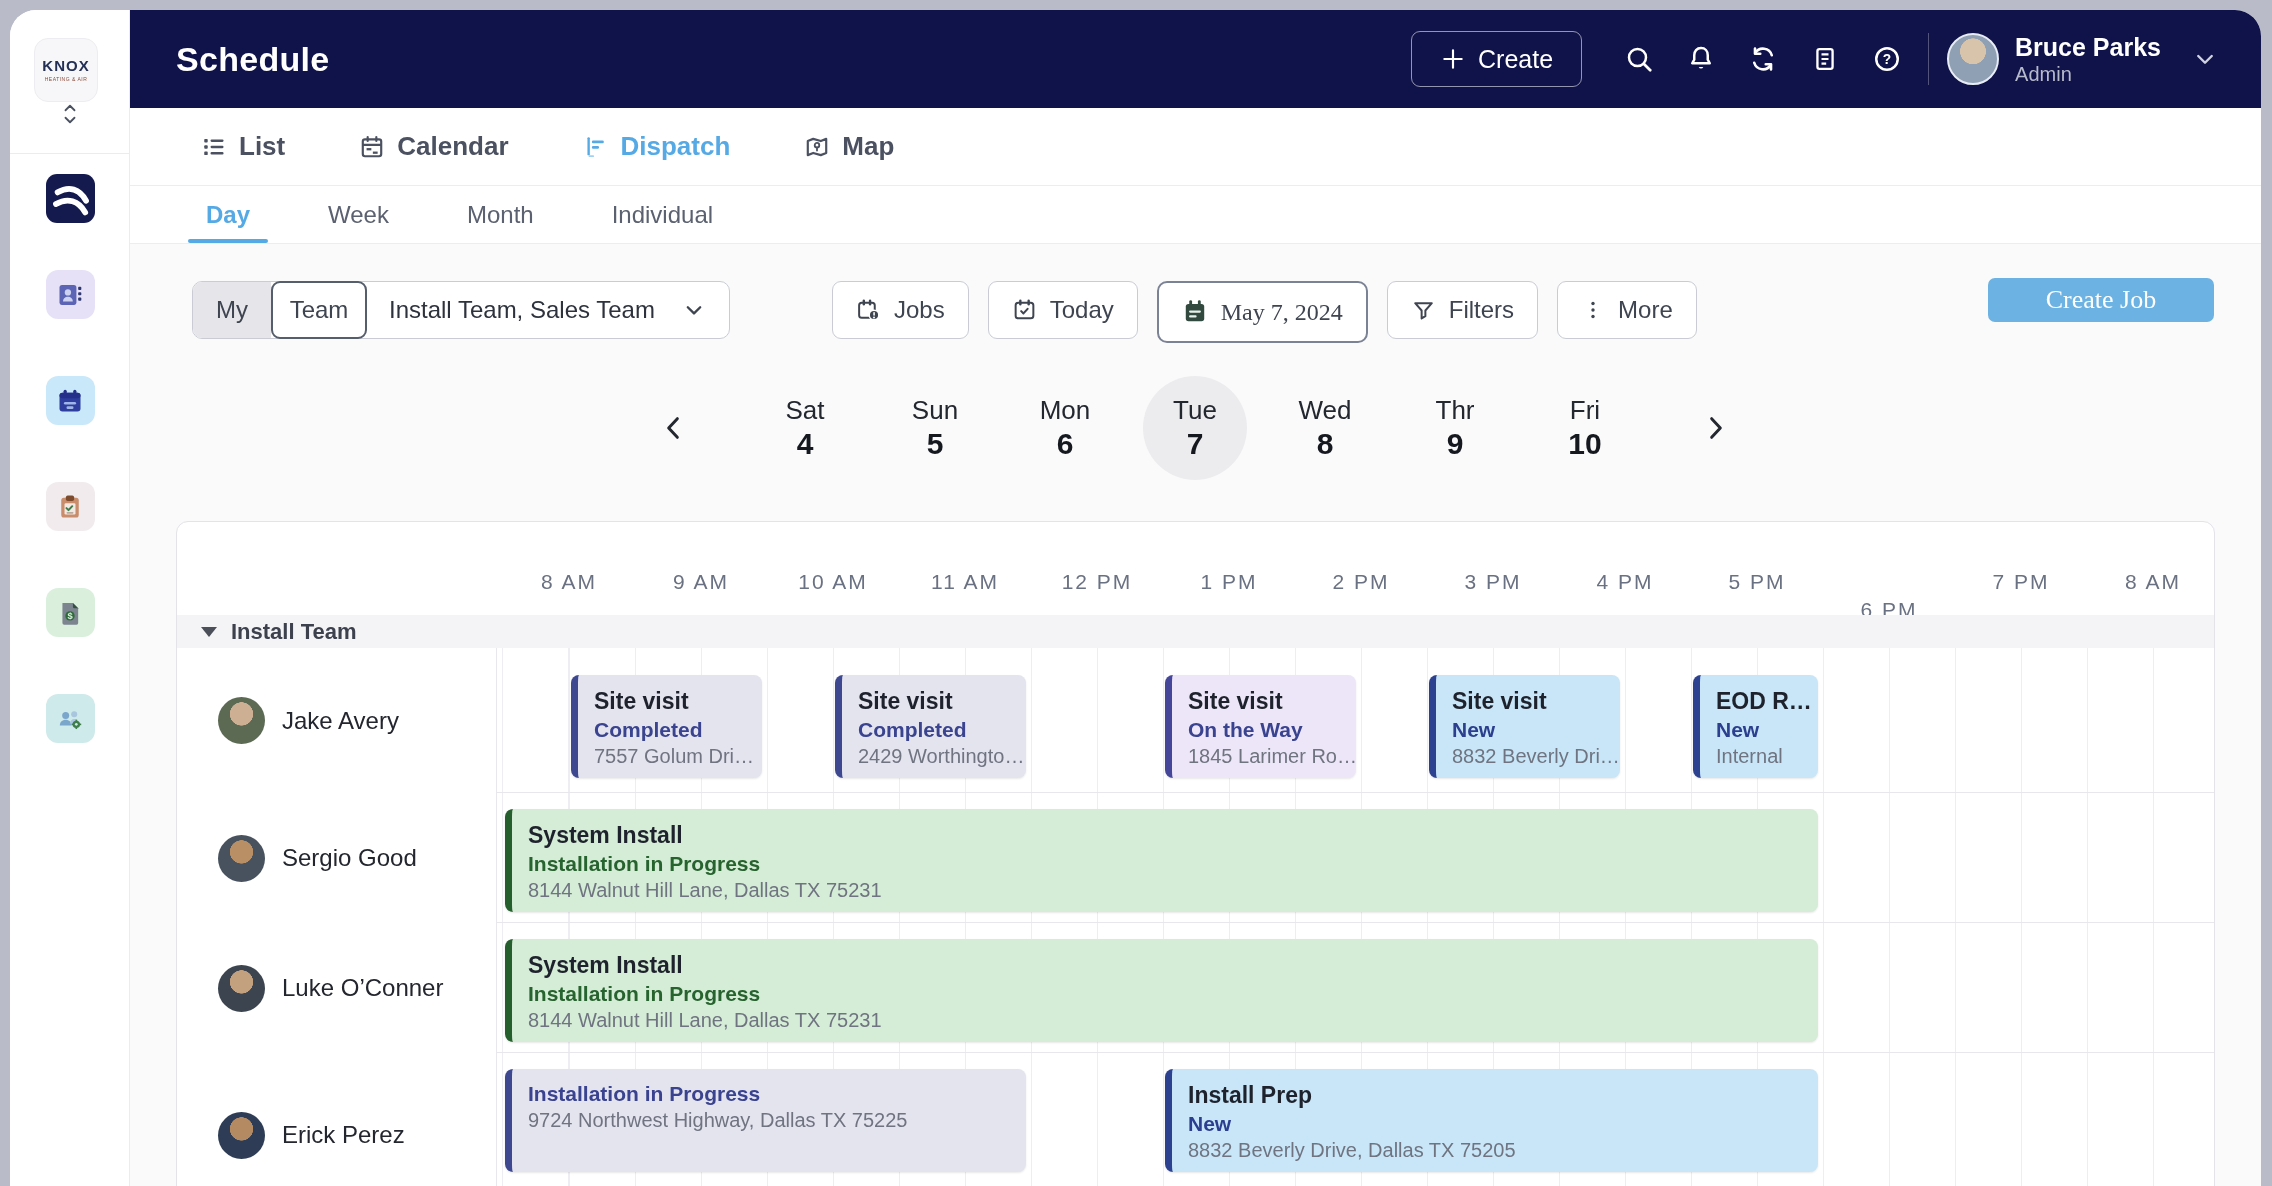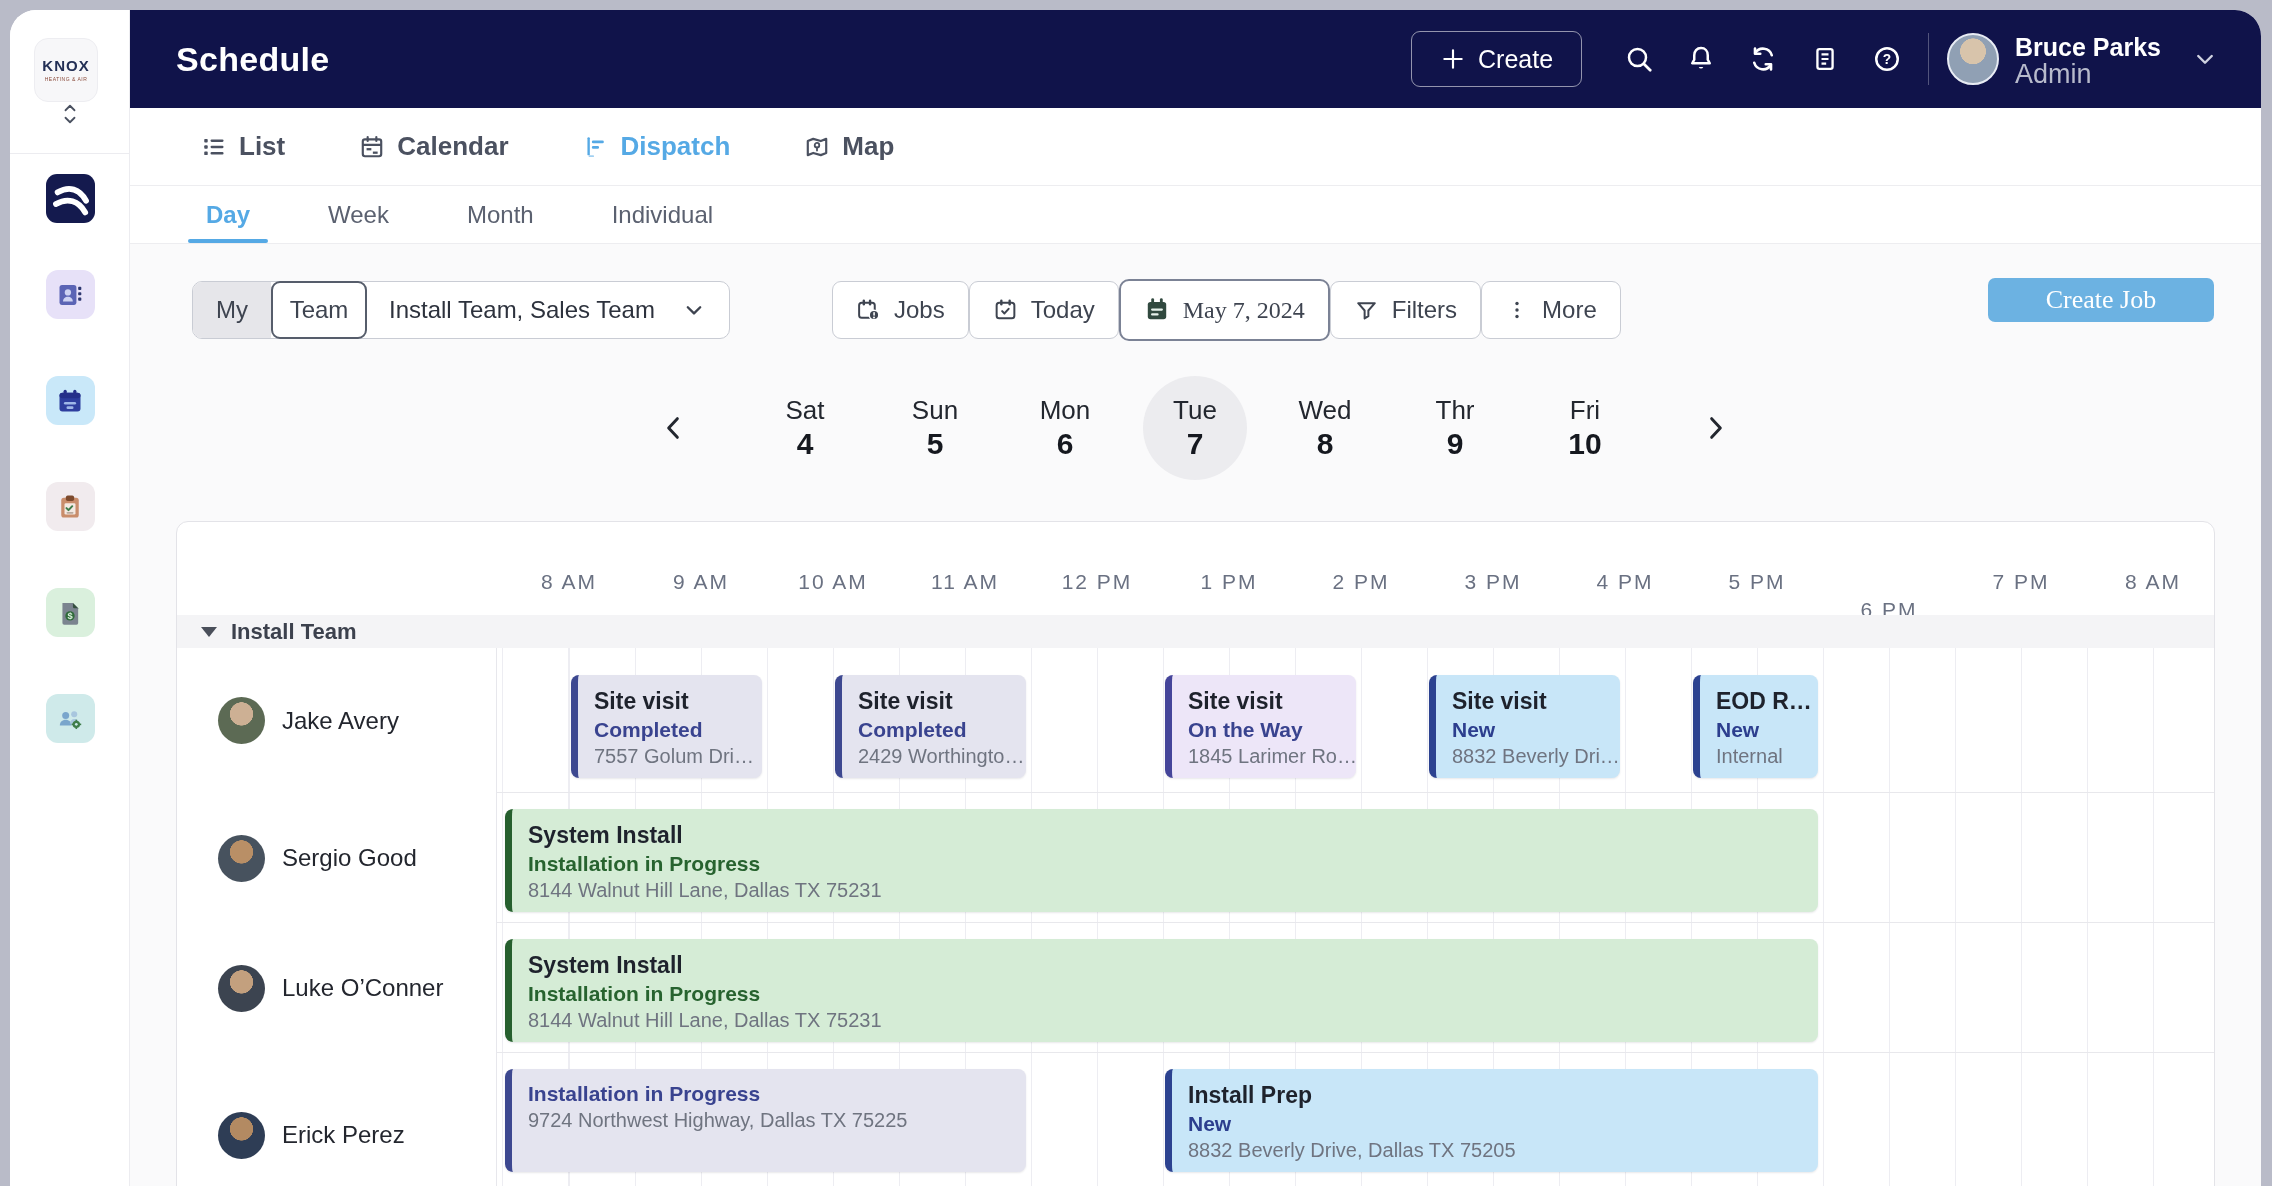--- a/index.html
+++ b/index.html
@@ -26,39 +26,39 @@
   .main{flex:1;display:flex;flex-direction:column;min-width:0;background:#fafafb;}
   .topbar{height:98px;background:#10134a;flex:0 0 auto;display:flex;align-items:center;padding:0 44px 0 46px;color:#fff;}
   .topbar h1{font-size:34px;font-weight:bold;margin:0;letter-spacing:.3px;}
   .topbar-right{margin-left:auto;display:flex;align-items:center;color:#fff;}
   .create-btn{height:56px;padding:0 28px;border:1.5px solid rgba(255,255,255,.55);background:transparent;border-radius:9px;color:#fff;font-size:25px;font-family:"Liberation Sans",sans-serif;display:flex;align-items:center;gap:12px;cursor:pointer;}
   .tb-ic{width:62px;height:56px;display:flex;align-items:center;justify-content:center;color:#fff;cursor:pointer;background:none;border:none;}
   .tb-sep{width:1px;height:52px;background:rgba(255,255,255,.28);margin:0 18px 0 10px;}
   .user-chip{display:flex;align-items:center;gap:16px;cursor:pointer;}
   .user-av{width:52px;height:52px;border-radius:50%;background:radial-gradient(circle at 50% 34%,#d8c4ab 0 32%,#90a0b4 33% 100%);border:2px solid #e8ecf4;}
   .user-name{font-size:25px;font-weight:bold;line-height:30px;}
-  .user-role{font-size:27px;color:#b7bacb;line-height:25px;}
+  .user-role{font-size:20px;color:#b7bacb;line-height:25px;}
   .user-caret{margin-left:16px;color:#cfd2e0;}
   
   .viewtabs{height:78px;background:#fff;display:flex;align-items:center;padding-left:71px;gap:74px;border-bottom:1px solid #ededf0;}
   .vtab{display:flex;align-items:center;gap:12px;font-size:26px;font-weight:600;color:#4b5160;cursor:pointer;}
   .vtab.active{color:#55a9e5;}
   .vtab .vicon{display:flex;}
   .rangetabs{height:58px;background:#fff;display:flex;align-items:flex-start;padding-left:70px;gap:66px;border-bottom:1px solid #ededf0;}
   .rtab{height:57px;display:flex;align-items:center;padding:0 6px;font-size:24px;color:#5b6170;cursor:pointer;position:relative;}
   .rtab.active{color:#55a9e5;font-weight:600;}
   .rtab.active::after{content:"";position:absolute;left:-12px;right:-12px;bottom:0;height:4px;border-radius:3px;background:#55a9e5;}
   
   .content{position:relative;flex:1;background:#fafafb;}
   .seg-group{position:absolute;left:62px;top:37px;height:58px;display:flex;align-items:stretch;background:#fff;border:1px solid #c9ccd4;border-radius:10px;overflow:visible;}
   .seg{display:flex;align-items:center;justify-content:center;font-size:24px;color:#3e4450;cursor:pointer;}
   .seg-my{width:78px;background:#e6e6ea;border-radius:9px 0 0 9px;}
   .seg-team{width:96px;background:#fff;border:2px solid #565d6b;border-radius:9px;margin:-1px 0;}
   .seg-dd{padding:0 24px 0 22px;display:flex;align-items:center;gap:28px;font-size:24px;color:#2d323d;cursor:pointer;}
-  .mid-btns{position:absolute;left:702px;top:37px;display:flex;align-items:center;height:58px;}
+  .mid-btns{position:absolute;left:702px;top:37px;display:flex;gap:19px;height:58px;}
   .btn{height:58px;background:#fff;border:1px solid #c9ccd4;border-radius:9px;display:flex;align-items:center;gap:13px;padding:0 23px;font-size:24px;color:#3e4450;font-family:"Liberation Sans",sans-serif;cursor:pointer;}
   .btn.btn-date{border:2px solid #7b8295;border-radius:10px;height:62px;font-family:Liberation Serif, serif;}
   .create-job{position:absolute;right:47px;top:34px;width:226px;height:44px;background:#6cb2e2;border:none;border-radius:7px;color:#fff;font-size:26px;font-family:Liberation Serif, serif;cursor:pointer;}
   
   .date-strip{position:absolute;left:0;top:132px;width:100%;height:112px;}
   .ds-chev{position:absolute;top:28px;width:44px;height:48px;display:flex;align-items:center;justify-content:center;color:#23272f;cursor:pointer;background:none;border:none;}
   .ds-prev{left:522px;}
   .ds-next{left:1563px;}
   .days{position:absolute;left:623px;top:0;display:flex;gap:26px;}
   .day{width:104px;height:104px;border-radius:52px;display:flex;flex-direction:column;align-items:center;justify-content:center;cursor:pointer;}

